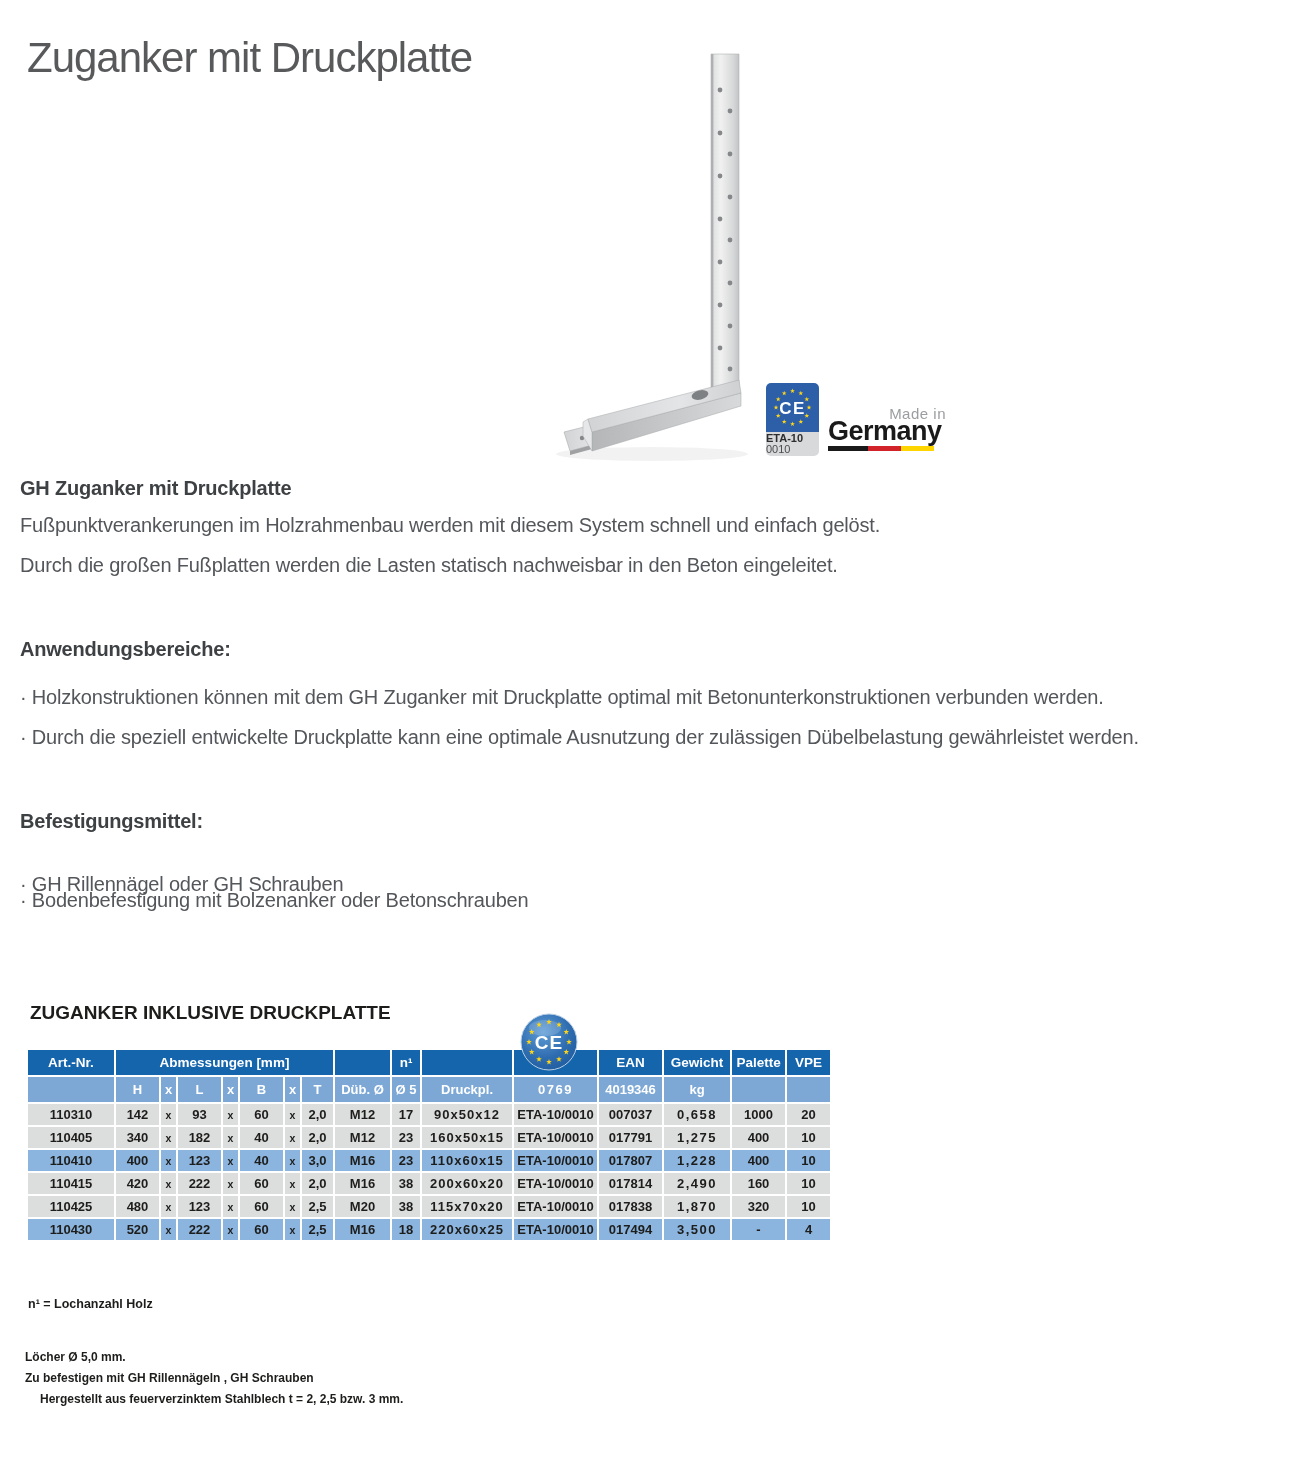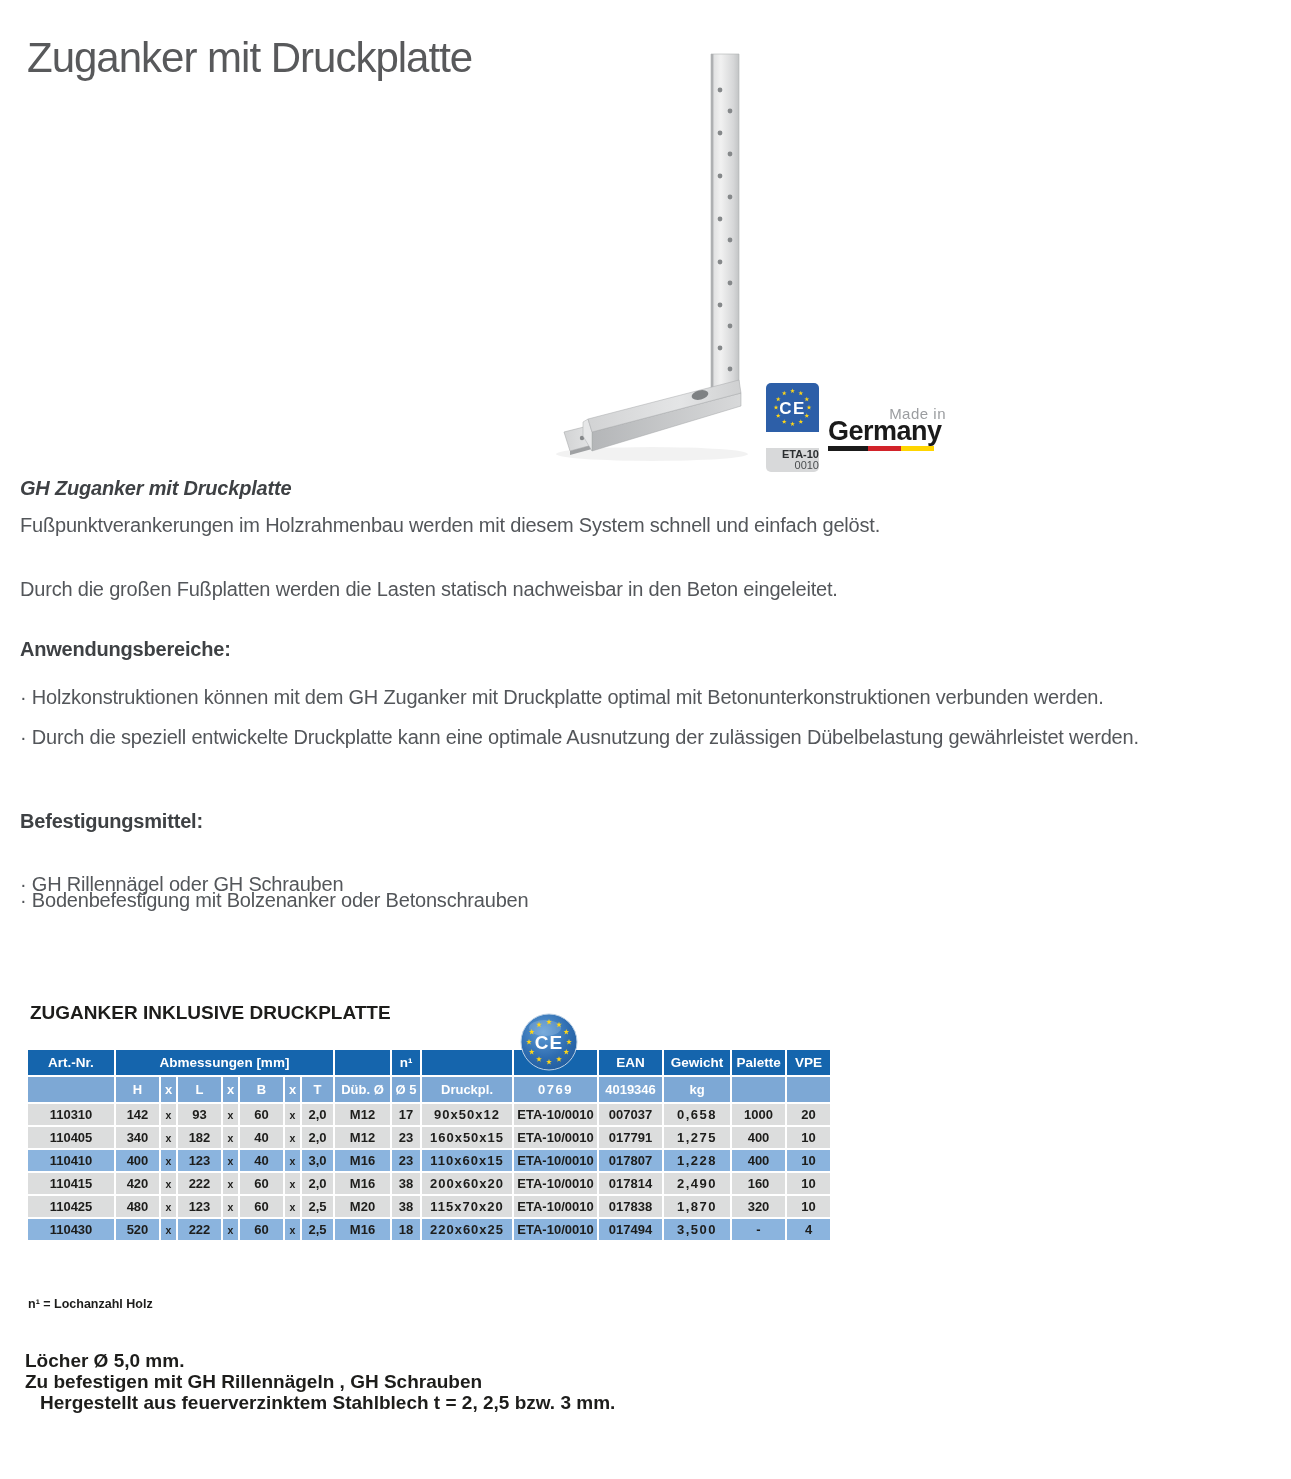--- a/index.html
+++ b/index.html
@@ -37,22 +37,22 @@
   .eta-badge .blue {
     width: 53px; height: 49px;
     background: var(--ce-blue, #2d5fa8);
     border-radius: 5px 5px 0 0;
     position: relative;
   }
   .eta-badge .gray {
     width: 53px; height: 23px;
     background: #d8d9da;
     border-radius: 0 0 5px 5px;
-    margin-top: 16px;
-    text-align: right;
+    margin-top: 0;
+    text-align: left;
     padding-top: 1px;
   }
   .eta-badge .gray .l1 { font-size: 11px; font-weight: bold; color: #2b2e30; line-height: 11px; }
   .eta-badge .gray .l2 { font-size: 11px; color: #4a4d4f; line-height: 11px; }
 
   
   .mig { left: 828px; top: 391px; width: 124px; margin-top: 14px; }
   .mig .madein {
     text-align: right; padding-right: 6px;
     color: #9b9da0; font-size: 15px; letter-spacing: 0.5px;
@@ -111,21 +111,21 @@
   table.spec td.wsp2 { letter-spacing: 1.5px; }
 
   .ce-circle { left: 520px; top: 1013px; width: 58px; height: 58px; z-index: 5; }
 
   .table-footnote {
     left: 28px; top: 1297px;
     font-size: 12.5px; font-weight: bold; color: #1d1d1b;
   }
   .note-line {
     left: 25px;
-    font-size: 19px; font-weight: bold; color: #1d1d1b;
+    font-size: 12px; font-weight: bold; color: #1d1d1b;
     white-space: nowrap;
   }
 </style>
 </head>
 <body>
 
 <div class="abs page-title">Zuganker mit Druckplatte</div>
 
 <div class="abs" style="left:552px; top:48px; width:200px; height:420px;">
   <svg width="200" height="420" viewBox="0 0 200 420">
@@ -216,23 +216,23 @@
 <div class="abs mig">
   <div class="madein">Made in</div>
   <div class="germany">Germany</div>
   <div class="bar">
     <span class="b1"></span>
       <span class="b2"></span>
       <span class="b3"></span>
   </div>
 </div>
 
-<div class="abs sec-heading" style="top:477px;font-style:italic;">GH Zuganker mit Druckplatte</div>
+<div class="abs sec-heading" style="top:477px;">GH Zuganker mit Druckplatte</div>
 <div class="abs body-line" style="top:514px;">Fußpunktverankerungen im Holzrahmenbau werden mit diesem System schnell und einfach gelöst.</div>
-<div class="abs body-line" style="top:578px;">Durch die großen Fußplatten werden die Lasten statisch nachweisbar in den Beton eingeleitet.</div>
+<div class="abs body-line" style="top:554px;">Durch die großen Fußplatten werden die Lasten statisch nachweisbar in den Beton eingeleitet.</div>
 
 <div class="abs sec-heading" style="top:638px;">Anwendungsbereiche:</div>
 <div class="abs body-line" style="top:686px;">· Holzkonstruktionen können mit dem GH Zuganker mit Druckplatte optimal mit Betonunterkonstruktionen verbunden werden.</div>
 <div class="abs body-line" style="top:726px;">· Durch die speziell entwickelte Druckplatte kann eine optimale Ausnutzung der zulässigen Dübelbelastung gewährleistet werden.</div>
 
 <div class="abs sec-heading" style="top:810px;">Befestigungsmittel:</div>
 <div class="abs body-line" style="top:873px;">· GH Rillennägel oder GH Schrauben</div>
 <div class="abs body-line" style="top:889px;">· Bodenbefestigung mit Bolzenanker oder Betonschrauben</div>
 
 <div class="abs table-title">ZUGANKER INKLUSIVE DRUCKPLATTE</div>

